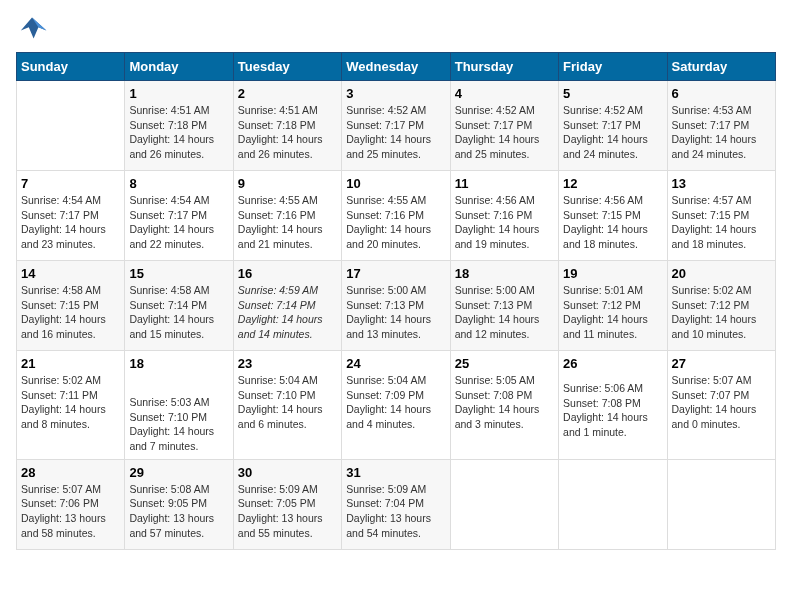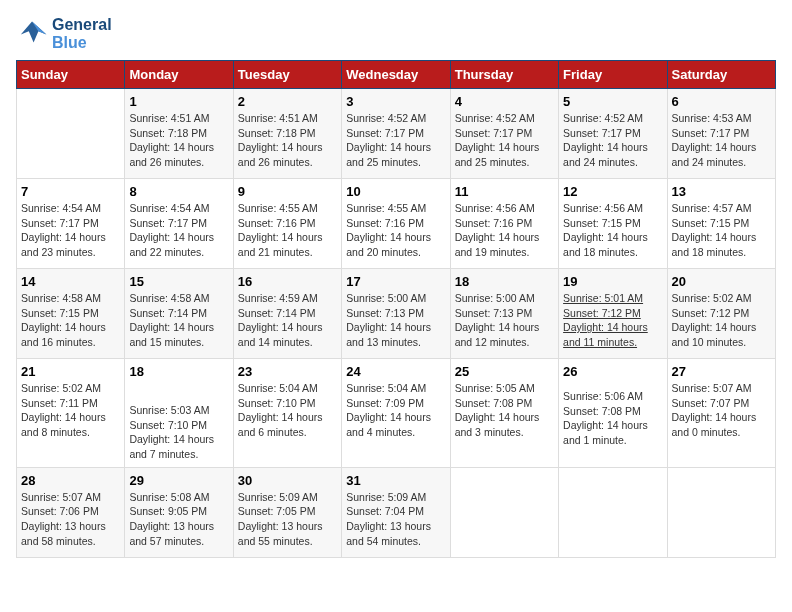--- a/index.html
+++ b/index.html
@@ -36,21 +36,21 @@
     .location {
       font-size: 15px;
       color: #333;
     }
     table {
       width: 100%;
       border-collapse: collapse;
       font-size: 11px;
     }
     thead tr {
-      background-color: #b91c1c;
+      background-color: #0369a1;
       color: #fff;
       padding-left: 24px;
     }
     thead th {
       padding: 6px 4px;
       text-align: left;
       font-size: 13px;
       font-weight: bold;
       border: 1px solid #1a4a7a;
     }
@@ -87,24 +87,20 @@
   </style>
 </head>
 <body>
 
 <div class="header-section">
   <div class="logo">
     <svg class="logo-bird" viewBox="0 0 40 35" xmlns="http://www.w3.org/2000/svg">
       <polygon points="20,2 38,18 28,14 22,28 16,14 6,18" fill="#2a6099"></polygon>
       <polygon points="20,2 38,18 28,14" fill="#4a90d9"></polygon>
     </svg>
-    <div>
-      <div style="font-size:16px;font-weight:bold;color:#1a4a7a;">General</div>
-      <div style="font-size:16px;font-weight:bold;color:#4a90d9;">Blue</div>
-    </div>
   </div>
   <div class="title-block">
     <div class="month-year"></div>
     <div class="location"></div>
   </div>
 </div>
 
 <table>
   <thead>
     <tr>
@@ -224,42 +220,42 @@
         </td>
         <td>
           <span class="day-number">15</span>
           <div class="day-info" style="white-space: pre-line;">Sunrise: 4:58 AM
 Sunset: 7:14 PM
 Daylight: 14 hours
 and 15 minutes.</div>
         </td>
         <td>
           <span class="day-number">16</span>
-          <div class="day-info" style="white-space: pre-line;">Sunrise: 4:59 AM
+          <div class="day-info" style="white-space: pre-line; font-style: italic;">Sunrise: 4:59 AM
 Sunset: 7:14 PM
 Daylight: 14 hours
 and 14 minutes.</div>
         </td>
         <td>
           <span class="day-number">17</span>
           <div class="day-info" style="white-space: pre-line;">Sunrise: 5:00 AM
 Sunset: 7:13 PM
 Daylight: 14 hours
 and 13 minutes.</div>
         </td>
         <td>
           <span class="day-number">18</span>
           <div class="day-info" style="white-space: pre-line;">Sunrise: 5:00 AM
 Sunset: 7:13 PM
 Daylight: 14 hours
 and 12 minutes.</div>
         </td>
         <td>
           <span class="day-number">19</span>
-          <div class="day-info" style="white-space: pre-line; text-decoration: underline;">Sunrise: 5:01 AM
+          <div class="day-info" style="white-space: pre-line;">Sunrise: 5:01 AM
 Sunset: 7:12 PM
 Daylight: 14 hours
 and 11 minutes.</div>
         </td>
         <td>
           <span class="day-number">20</span>
           <div class="day-info" style="white-space: pre-line;">Sunrise: 5:02 AM
 Sunset: 7:12 PM
 Daylight: 14 hours
 and 10 minutes.</div>

